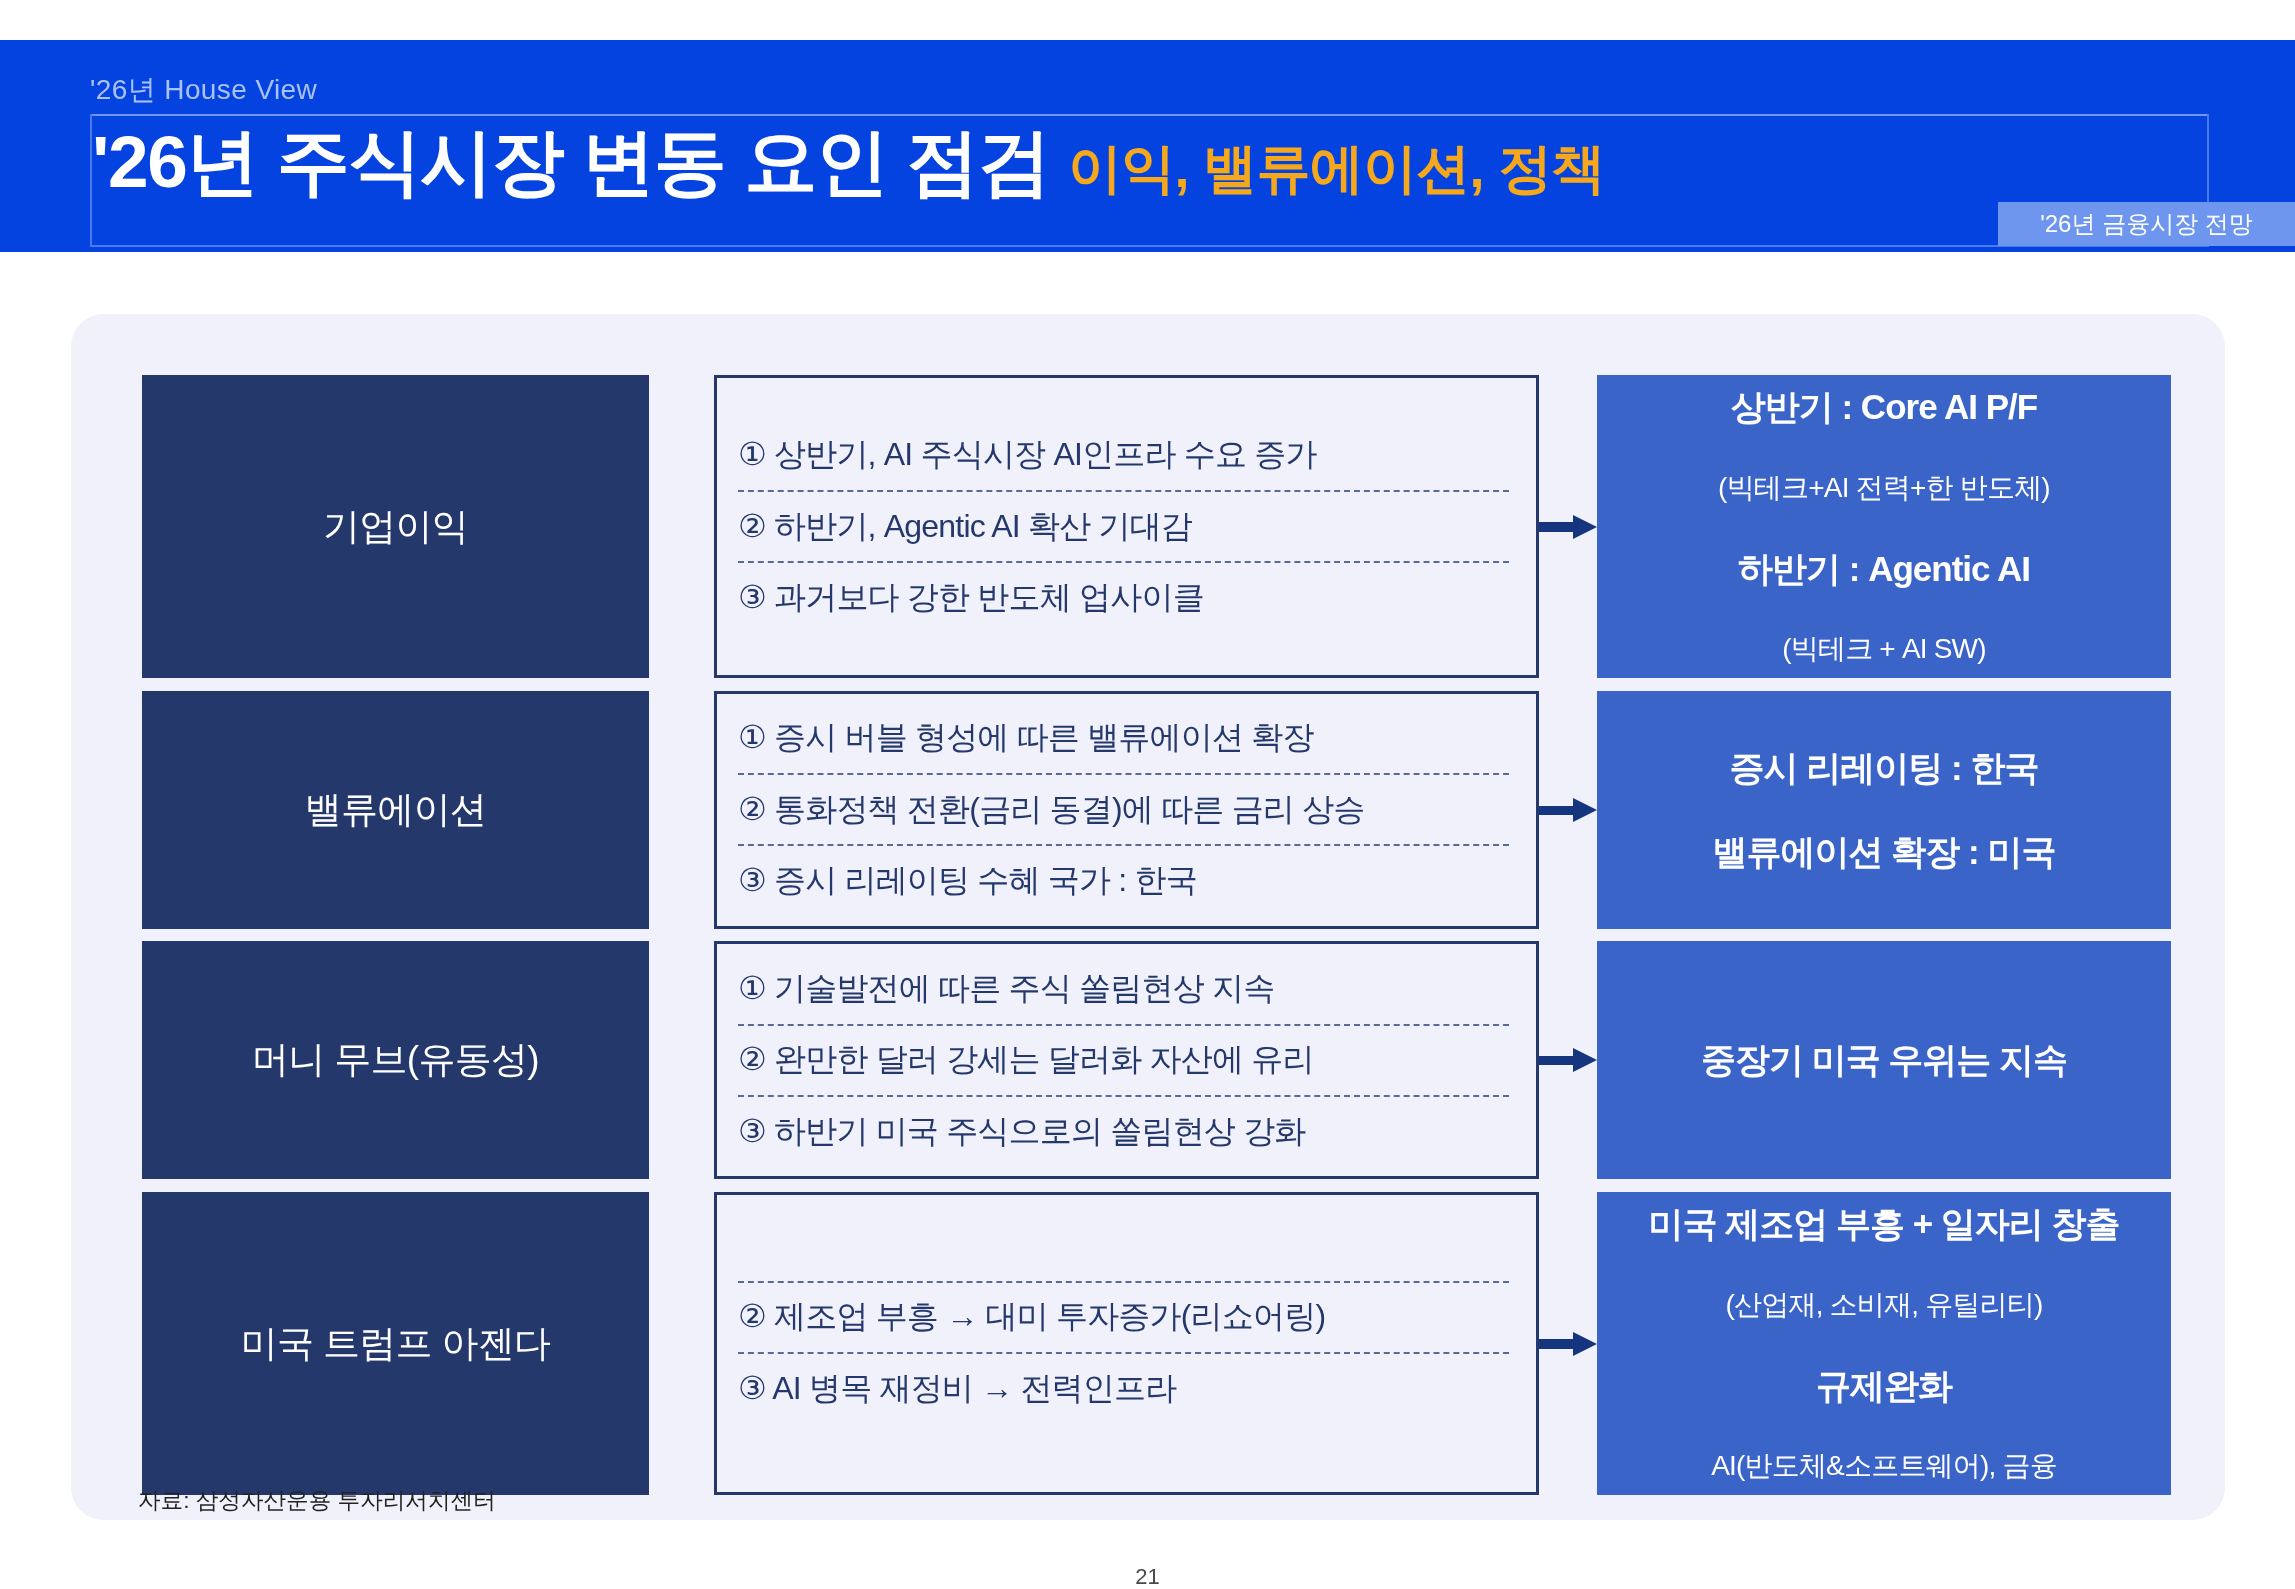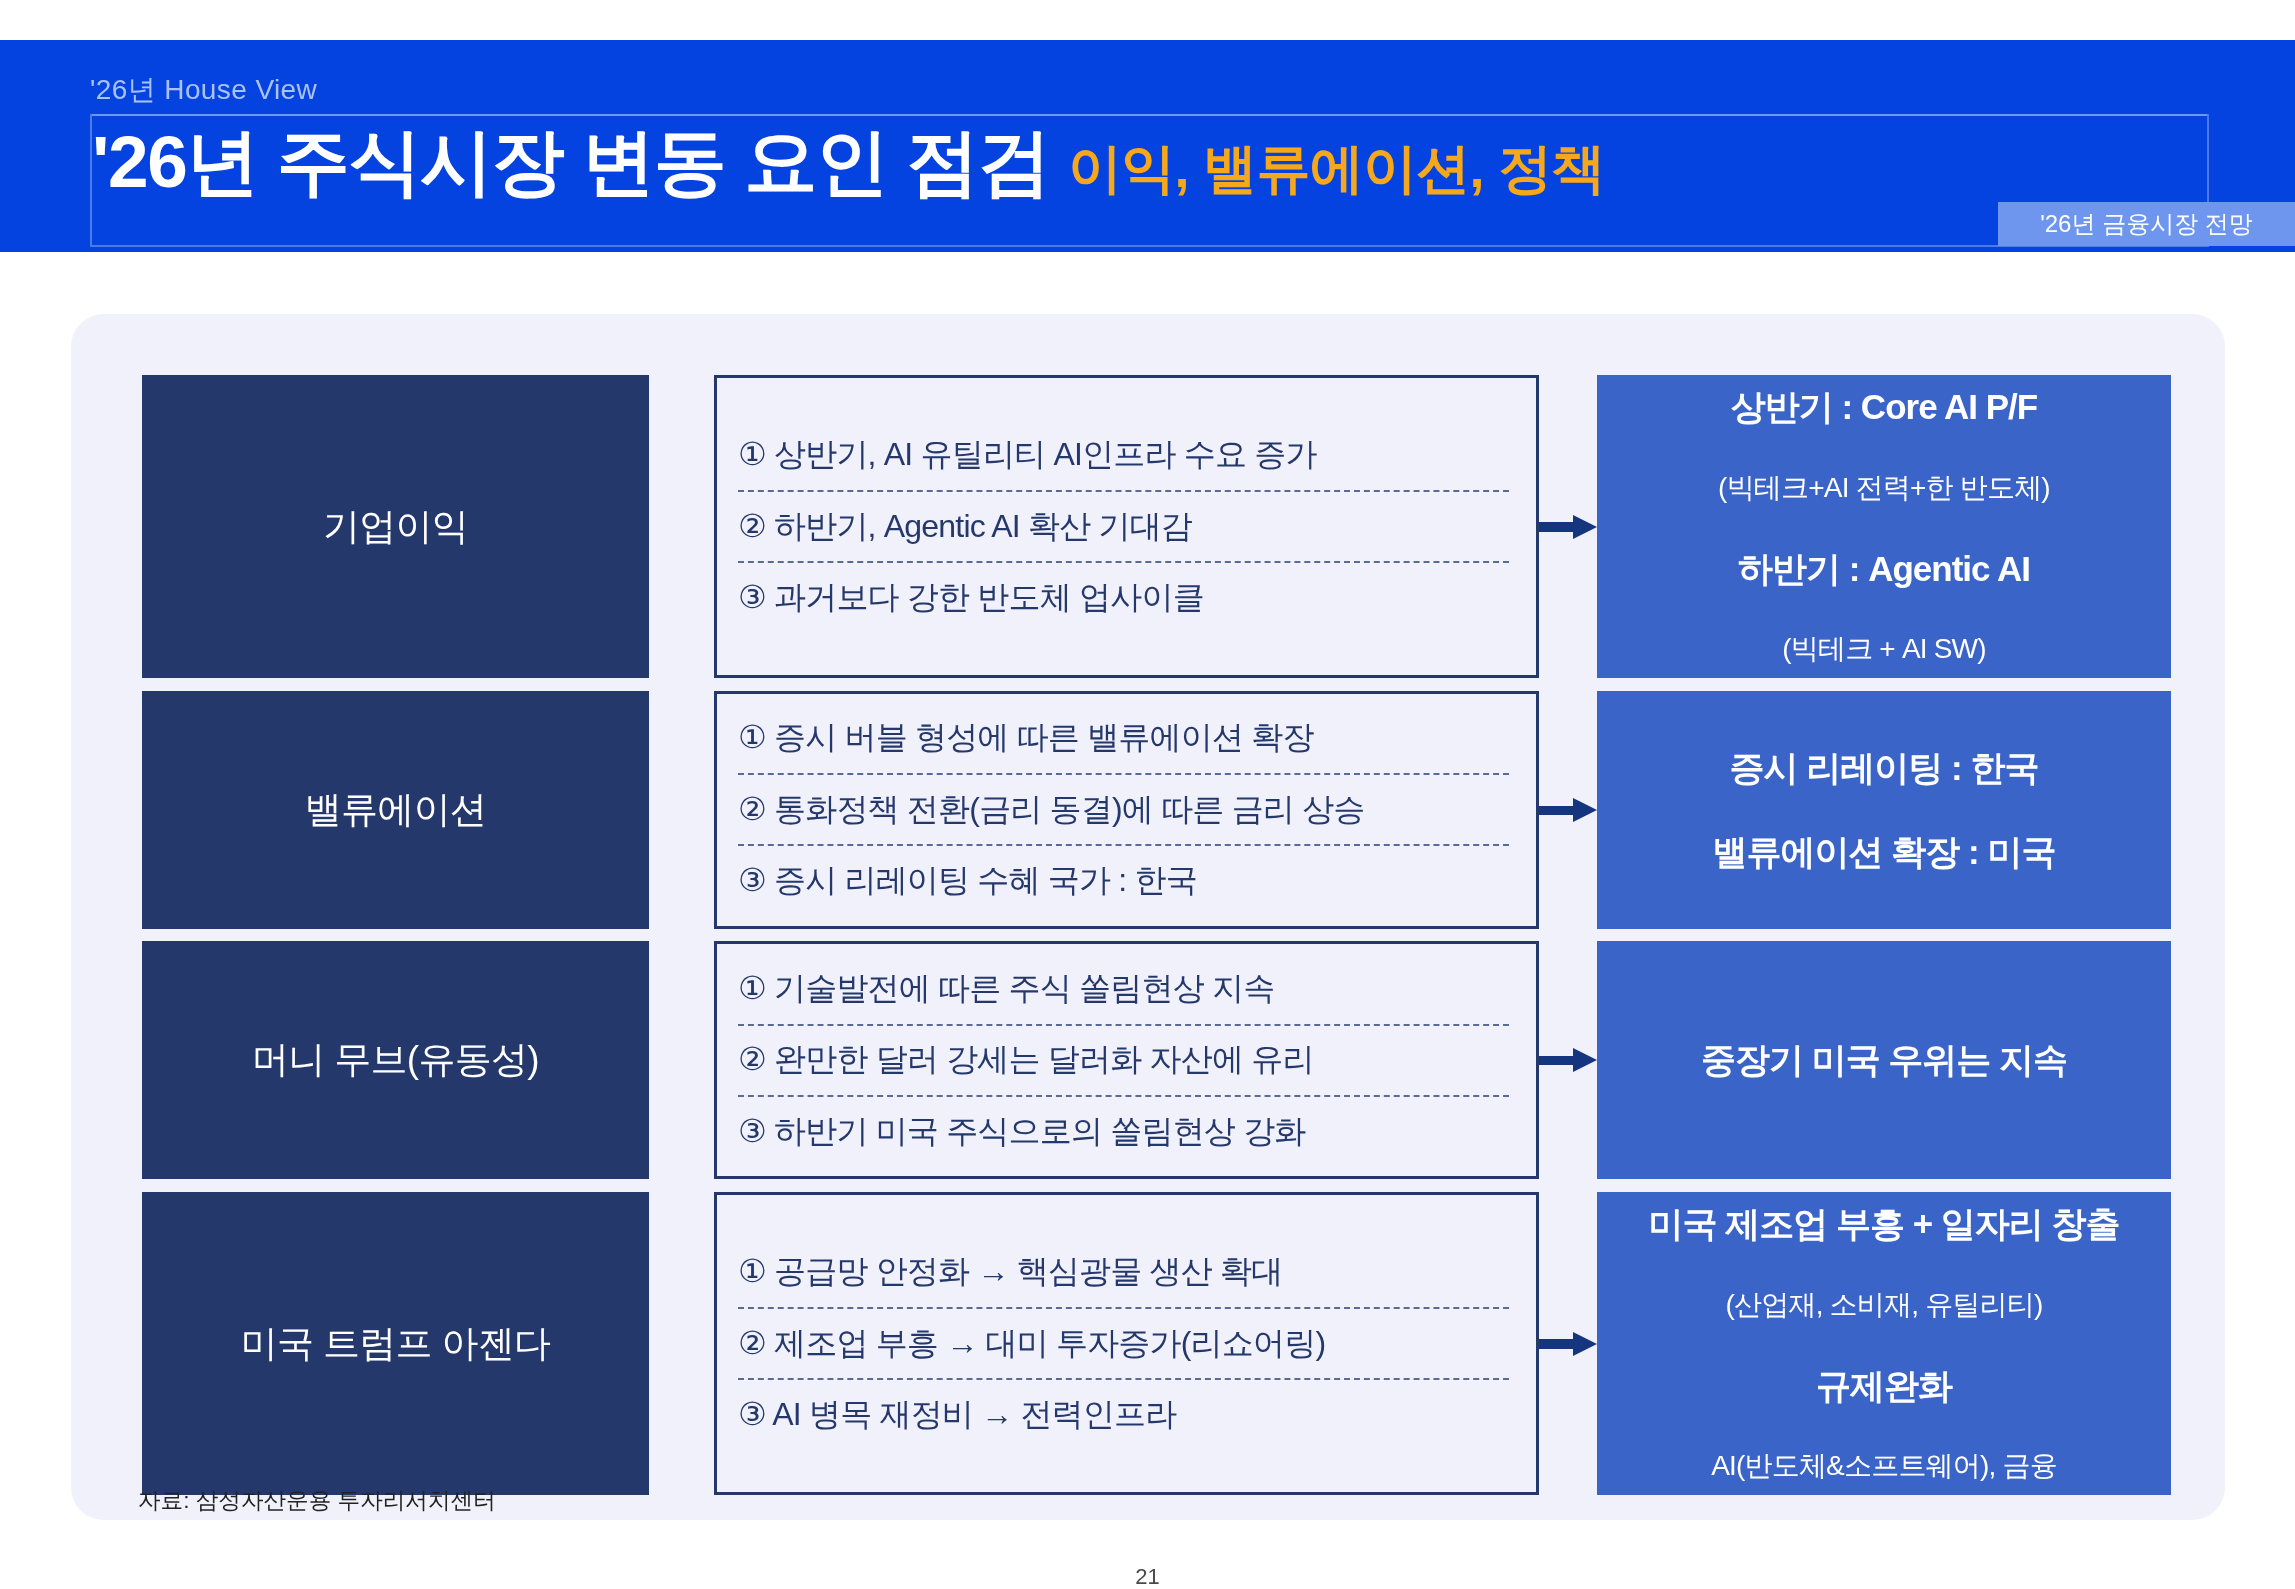--- a/index.html
+++ b/index.html
@@ -141,21 +141,21 @@
     <div class="badge">'26년 금융시장 전망</div>
   </div>
 
   <div class="panel">
     <div class="grid">
 
       <div class="row">
         <div class="cat">기업이익</div>
         <div class="gap-a"></div>
         <div class="items">
-          <div class="item">① 상반기, AI 유틸리티 AI인프라 수요 증가</div>
+          <div class="item">① 상반기, AI 주식시장 AI인프라 수요 증가</div>
           <div class="sep"></div>
           <div class="item">② 하반기, Agentic AI 확산 기대감</div>
           <div class="sep"></div>
           <div class="item">③ 과거보다 강한 반도체 업사이클</div>
         </div>
         <div class="gap-b">
           <div class="arrow">
             <div class="shaft"></div>
             <div class="head"></div>
           </div>
@@ -208,21 +208,20 @@
         </div>
         <div class="concl">
           <div class="c-strong">중장기 미국 우위는 지속</div>
         </div>
       </div>
 
       <div class="row">
         <div class="cat">미국 트럼프 아젠다</div>
         <div class="gap-a"></div>
         <div class="items">
-          <div class="item">① 공급망 안정화 → 핵심광물 생산 확대</div>
           <div class="sep"></div>
           <div class="item">② 제조업 부흥 → 대미 투자증가(리쇼어링)</div>
           <div class="sep"></div>
           <div class="item">③ AI 병목 재정비 → 전력인프라</div>
         </div>
         <div class="gap-b">
           <div class="arrow">
             <div class="shaft"></div>
             <div class="head"></div>
           </div>

